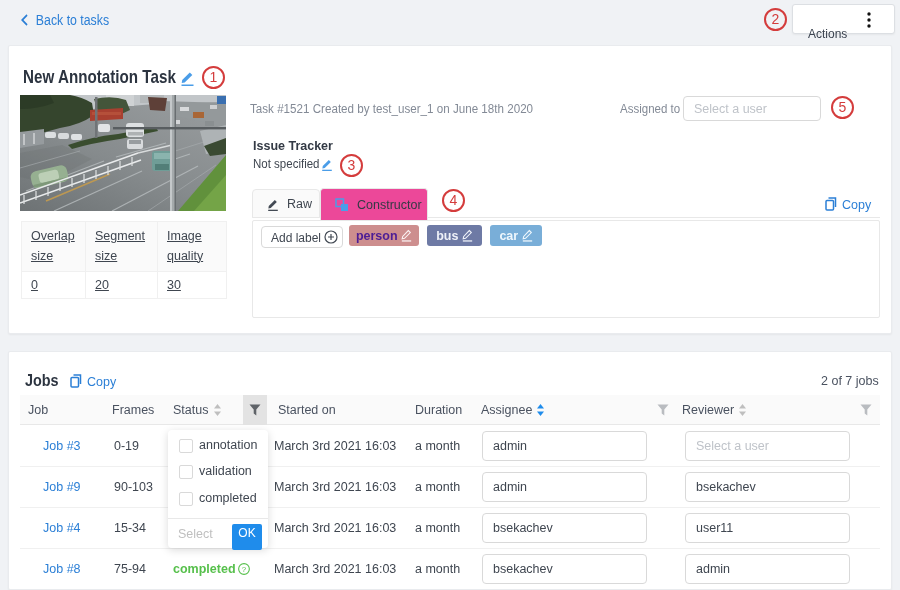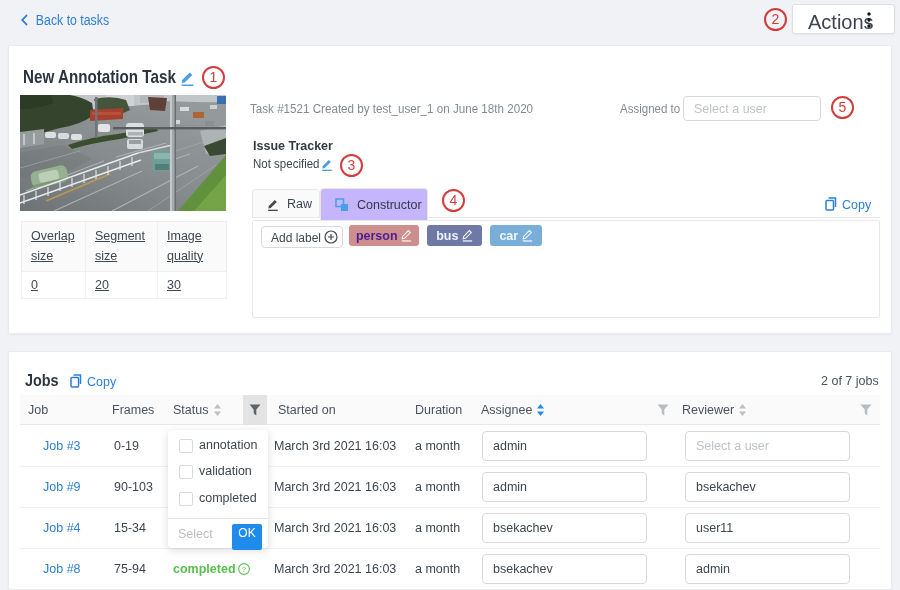--- a/index.html
+++ b/index.html
@@ -20,21 +20,21 @@
 </head>
 <body>
 
 <div class="abs blue" style="left:20px; top:12px; font-size:14px; transform:scaleX(0.88); transform-origin:left;">
   <svg width="10" height="12" viewBox="0 0 10 12" style="vertical-align:-1px; margin-right:8px;">
       <path d="M8 1 L2.5 6 L8 11" stroke="#2b7fd6" stroke-width="1.8" fill="none"></path>
     </svg>Back to tasks
 </div>
 <div class="circ" style="left:764px; top:8px;">2</div>
 <div class="abs" style="left:792px; top:4px; width:103px; height:30px; background:#fff; border:1px solid #dcdfe3; border-radius:3px; box-shadow:0 1px 2px rgba(0,0,0,0.05);">
-  <span style="position:absolute; left:15px; top:6px; font-size:20px; color:#3c4450;">Actions</span>
+  <span style="position:absolute; left:15px; top:22px; font-size:12px; color:#3c4450;">Actions</span>
   <svg width="4" height="16" viewBox="0 0 4 16" style="position:absolute; left:74px; top:7px;">
     <circle cx="2" cy="2" r="1.7" fill="#111"></circle>
       <circle cx="2" cy="8" r="1.7" fill="#111"></circle>
       <circle cx="2" cy="14" r="1.7" fill="#111"></circle>
   </svg>
 </div>
 
 <div class="card" style="left:8px; top:45px; width:884px; height:289px;"></div>
 
 <div class="abs" style="left:23px; top:66px; font-size:19px; font-weight:700; color:#2c3440; transform:scaleX(0.8); transform-origin:left; white-space:nowrap;">New Annotation Task</div>
@@ -185,21 +185,21 @@
 <div class="circ" style="left:340px; top:154px;">3</div>
 
 <div class="abs" style="left:252px; top:189px; width:628px; height:29px; border-bottom:1px solid #e8e8e8;"></div>
 <div class="abs" style="left:252px; top:189px; width:68px; height:29px; background:#fafafa; border:1px solid #e8e8e8; border-radius:4px 4px 0 0;">
   <svg width="12" height="13" viewBox="0 0 15 16" style="position:absolute; left:14px; top:8px;">
     <path d="M2.2 10 L9.8 2.4 L12.3 4.9 L4.7 12.5 L1.7 13 Z" fill="#434a54"></path>
     <rect x="1.5" y="14.5" width="12" height="1.7" fill="#434a54"></rect>
   </svg>
   <span style="position:absolute; left:34px; top:7px;">Raw</span>
 </div>
-<div class="abs" style="left:320px; top:188px; width:108px; height:32px; background:#c4b5fd; border:1px solid #e8e8e8; border-bottom:none; border-radius:4px 4px 0 0; color:#333a45;">
+<div class="abs" style="left:320px; top:188px; width:108px; height:32px; background:#ec4899; border:1px solid #e8e8e8; border-bottom:none; border-radius:4px 4px 0 0; color:#333a45;">
   <svg width="14" height="14" viewBox="0 0 14 14" style="position:absolute; left:14px; top:9px;">
     <rect x="1" y="1" width="7.5" height="7.5" fill="none" stroke="#4a9de8" stroke-width="1.5"></rect>
     <rect x="6" y="6" width="7" height="7" fill="#4a9de8"></rect>
   </svg>
   <span style="position:absolute; left:36px; top:9px;">Constructor</span>
 </div>
 <div class="circ" style="left:442px; top:189px;">4</div>
 
 <div class="abs blue" style="left:825px; top:197px;">
   <svg width="12" height="14" viewBox="0 0 12 14" style="vertical-align:-2px; margin-right:5px;">

